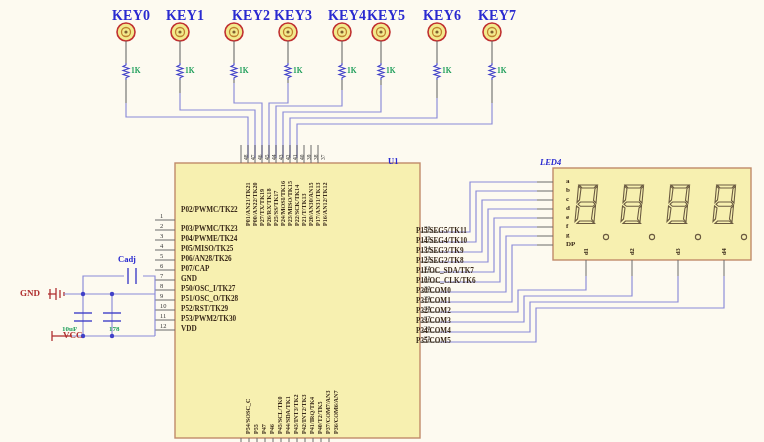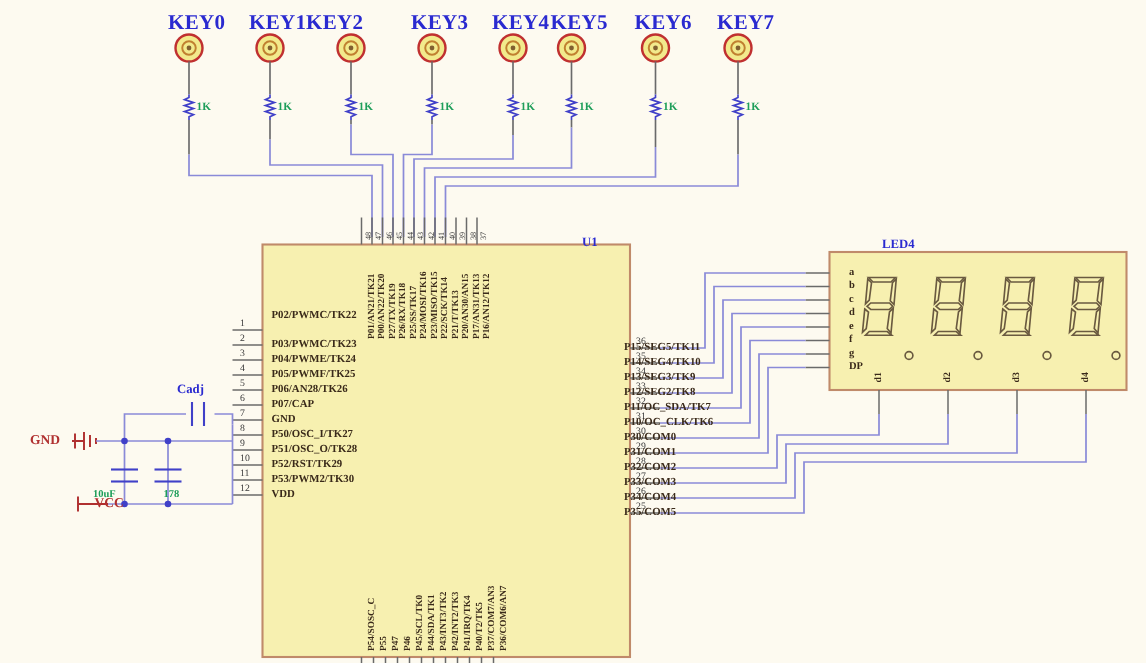--- a/index.html
+++ b/index.html
@@ -329,21 +329,21 @@
     </g>
 
     <g stroke="#8a8ad8" stroke-width="1.15" fill="none">
       <line x1="155" y1="283" x2="155" y2="294"></line>
       <line x1="155" y1="294" x2="155" y2="336"></line>
     </g>
   </svg>
 
   <div class="lbl key-label" style="left:112px;top:8px;">KEY0</div>
   <div class="lbl key-label" style="left:166px;top:8px;">KEY1</div>
-  <div class="lbl key-label" style="left:204px;top:8px;">KEY2</div>
+  <div class="lbl key-label" style="left:232px;top:8px;">KEY2</div>
   <div class="lbl key-label" style="left:274px;top:8px;">KEY3</div>
   <div class="lbl key-label" style="left:328px;top:8px;">KEY4</div>
   <div class="lbl key-label" style="left:367px;top:8px;">KEY5</div>
   <div class="lbl key-label" style="left:423px;top:8px;">KEY6</div>
   <div class="lbl key-label" style="left:478px;top:8px;">KEY7</div>
 
   <div class="lbl res-label" style="left:131px;top:66px;">1K</div>
   <div class="lbl res-label" style="left:185px;top:66px;">1K</div>
   <div class="lbl res-label" style="left:239px;top:66px;">1K</div>
   <div class="lbl res-label" style="left:293px;top:66px;">1K</div>
@@ -353,31 +353,31 @@
   <div class="lbl res-label" style="left:497px;top:66px;">1K</div>
 
   <div class="lbl pwr-label" style="left:20px;top:288px;">GND</div>
   <div class="lbl pwr-label" style="left:24px;top:330px;margin-left:39px;">VCC</div>
   <div class="lbl refdes" style="left:118px;top:254px;">Cadj</div>
   <div class="lbl cap-val" style="left:62px;top:325px;">10uF</div>
   <div class="lbl cap-val" style="left:109px;top:325px;">178</div>
 
   <div class="lbl refdes" style="left:388px;top:156px;">U1</div>
 
-  <div class="lbl refdes" style="left:588px;top:157px;">LED4</div>
+  <div class="lbl refdes" style="left:540px;top:157px;font-style:italic;">LED4</div>
 
   <div id="u1-left">
       <div class="lbl pin-num" style="left:160px;top:212px;">1</div>
       <div class="lbl pin-name" style="left:181px;top:206px;">P02/PWMC/TK22</div>
       <div class="lbl pin-num" style="left:160px;top:222px;">2</div>
       <div class="lbl pin-name" style="left:181px;top:225px;">P03/PWMC/TK23</div>
       <div class="lbl pin-num" style="left:160px;top:232px;">3</div>
       <div class="lbl pin-name" style="left:181px;top:235px;">P04/PWME/TK24</div>
       <div class="lbl pin-num" style="left:160px;top:242px;">4</div>
-      <div class="lbl pin-name" style="left:181px;top:245px;">P05/PWMF/TK25</div>
+      <div class="lbl pin-name" style="left:181px;top:245px;">P05/MISO/TK25</div>
       <div class="lbl pin-num" style="left:160px;top:252px;">5</div>
       <div class="lbl pin-name" style="left:181px;top:255px;">P06/AN28/TK26</div>
       <div class="lbl pin-num" style="left:160px;top:262px;">6</div>
       <div class="lbl pin-name" style="left:181px;top:265px;">P07/CAP</div>
       <div class="lbl pin-num" style="left:160px;top:272px;">7</div>
       <div class="lbl pin-name" style="left:181px;top:275px;">GND</div>
       <div class="lbl pin-num" style="left:160px;top:282px;">8</div>
       <div class="lbl pin-name" style="left:181px;top:285px;">P50/OSC_I/TK27</div>
       <div class="lbl pin-num" style="left:160px;top:292px;">9</div>
       <div class="lbl pin-name" style="left:181px;top:295px;">P51/OSC_O/TK28</div>

